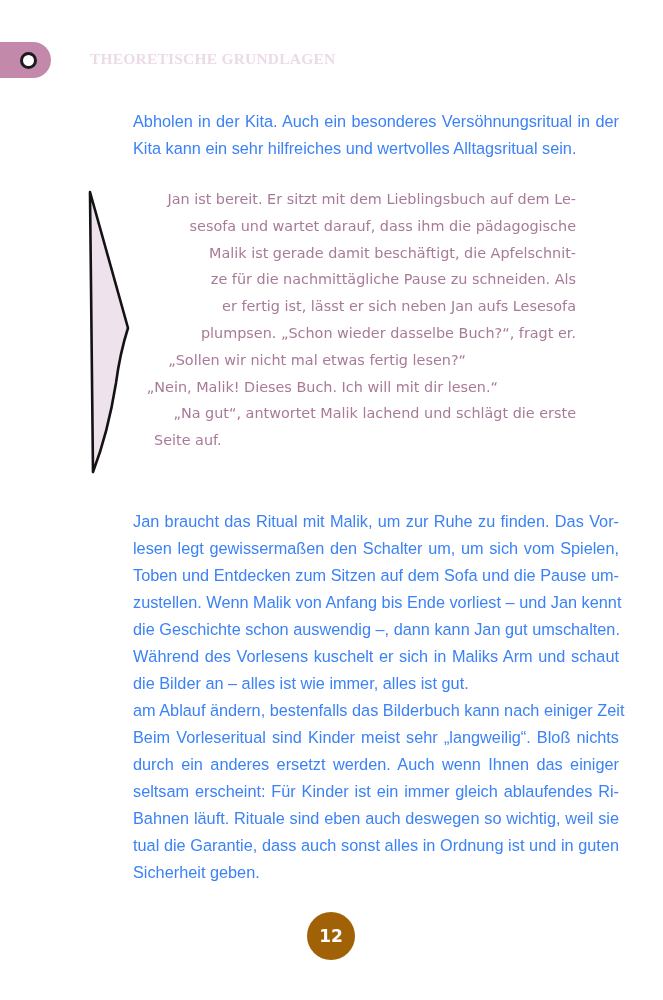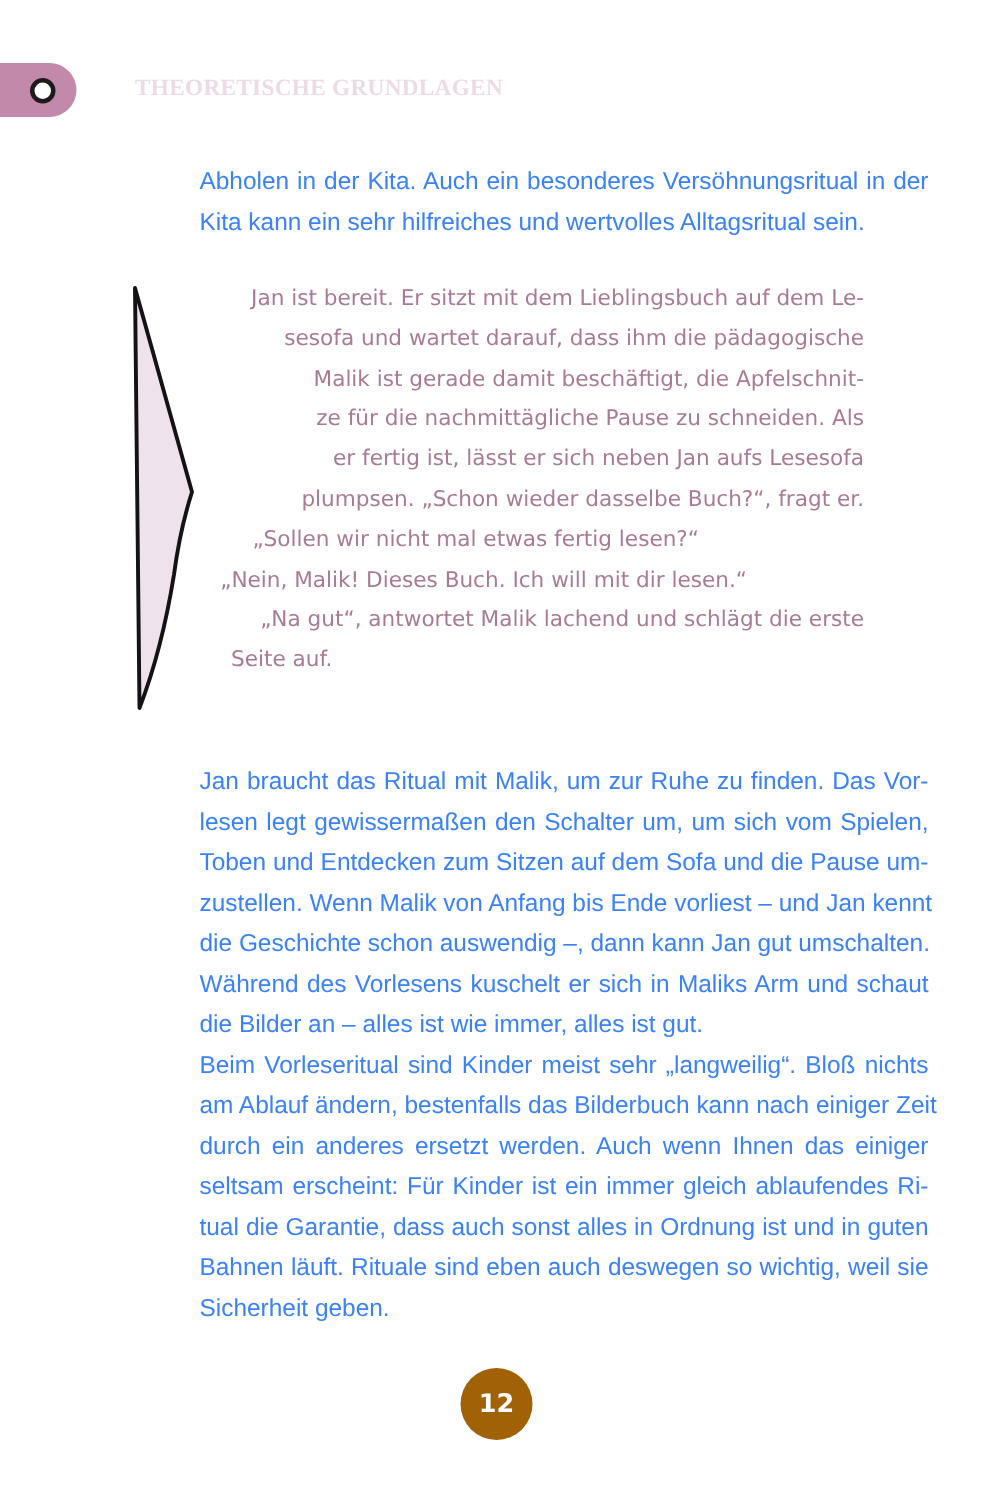--- a/index.html
+++ b/index.html
@@ -76,22 +76,22 @@
 </div>
 
 <div class="body-text main">
   <span class="line">Jan braucht das Ritual mit Malik, um zur Ruhe zu finden. Das Vor-</span>
   <span class="line">lesen legt gewissermaßen den Schalter um, um sich vom Spielen,</span>
   <span class="line">Toben und Entdecken zum Sitzen auf dem Sofa und die Pause um-</span>
   <span class="line">zustellen. Wenn Malik von Anfang bis Ende vorliest – und Jan kennt</span>
   <span class="line">die Geschichte schon auswendig –, dann kann Jan gut umschalten.</span>
   <span class="line">Während des Vorlesens kuschelt er sich in Maliks Arm und schaut</span>
   <span class="line last">die Bilder an – alles ist wie immer, alles ist gut.</span>
+  <span class="line">am Ablauf ändern, bestenfalls das Bilderbuch kann nach einiger Zeit</span>
   <span class="line">Beim Vorleseritual sind Kinder meist sehr „langweilig“. Bloß nichts</span>
-  <span class="line">am Ablauf ändern, bestenfalls das Bilderbuch kann nach einiger Zeit</span>
   <span class="line">durch ein anderes ersetzt werden. Auch wenn Ihnen das einiger</span>
   <span class="line">seltsam erscheint: Für Kinder ist ein immer gleich ablaufendes Ri-</span>
+  <span class="line">Bahnen läuft. Rituale sind eben auch deswegen so wichtig, weil sie</span>
   <span class="line">tual die Garantie, dass auch sonst alles in Ordnung ist und in guten</span>
-  <span class="line">Bahnen läuft. Rituale sind eben auch deswegen so wichtig, weil sie</span>
   <span class="line last">Sicherheit geben.</span>
 </div>
 
 <div class="page-number">12</div>
 
 </body></html>

